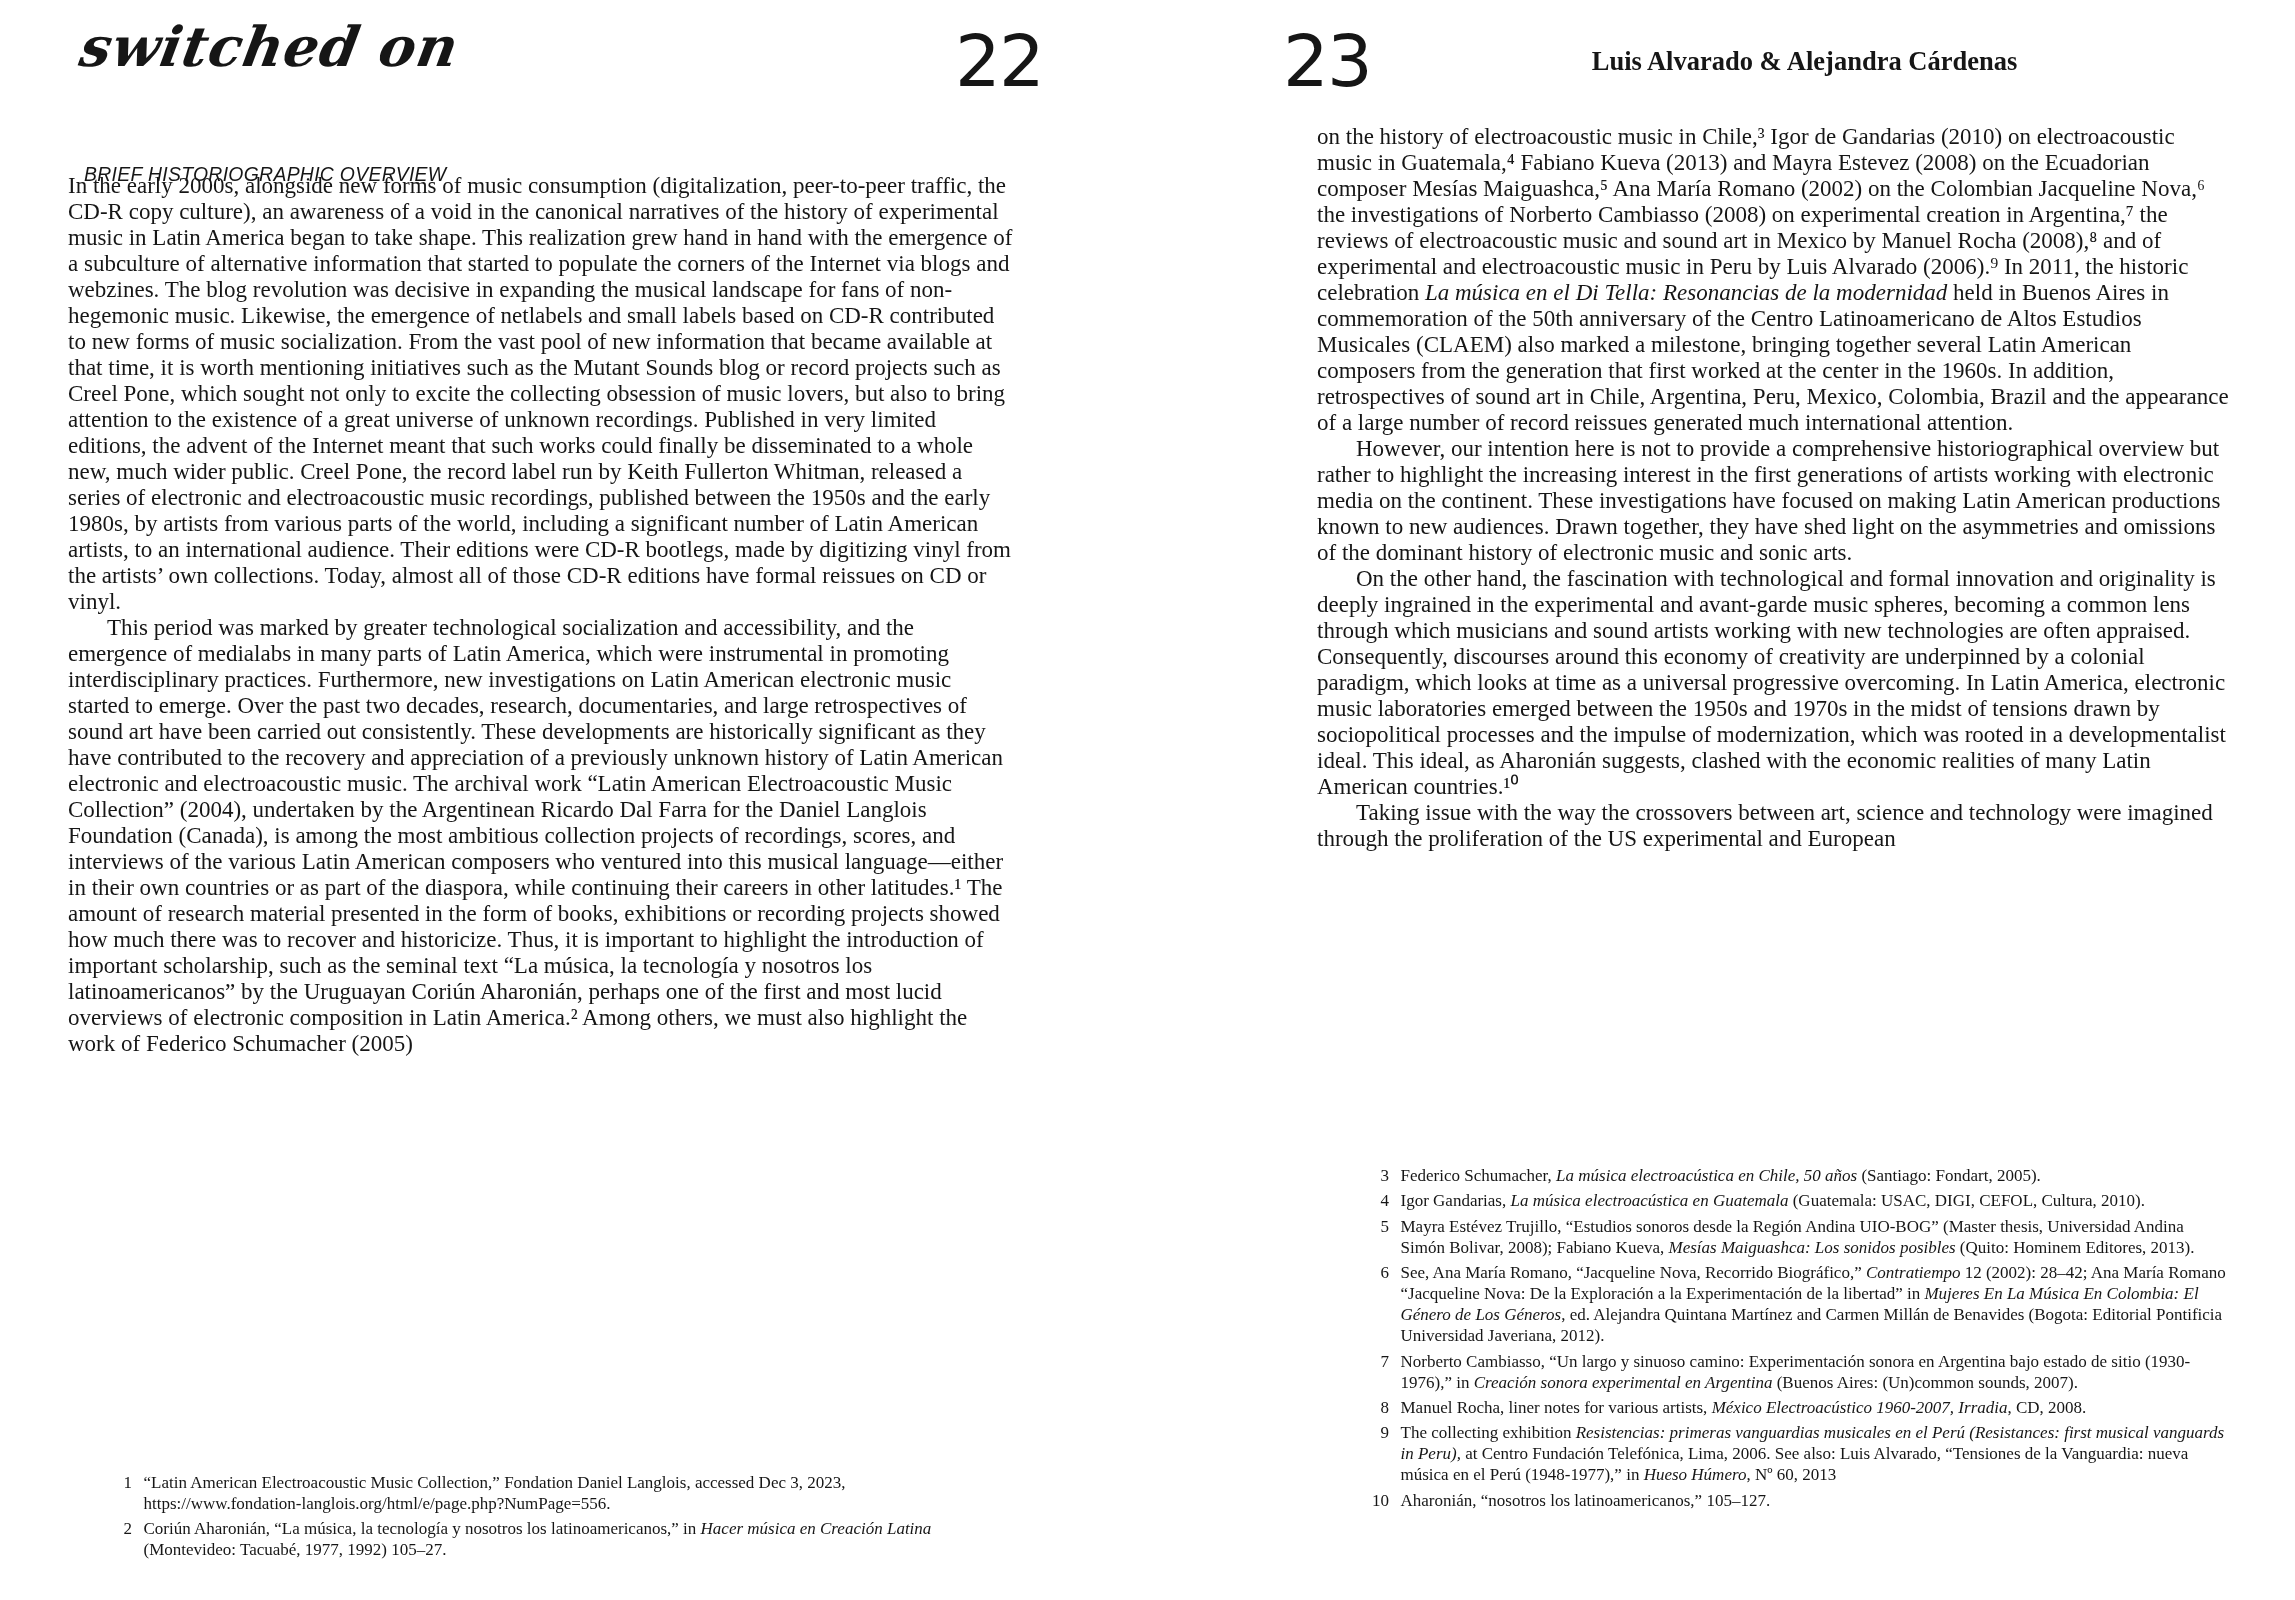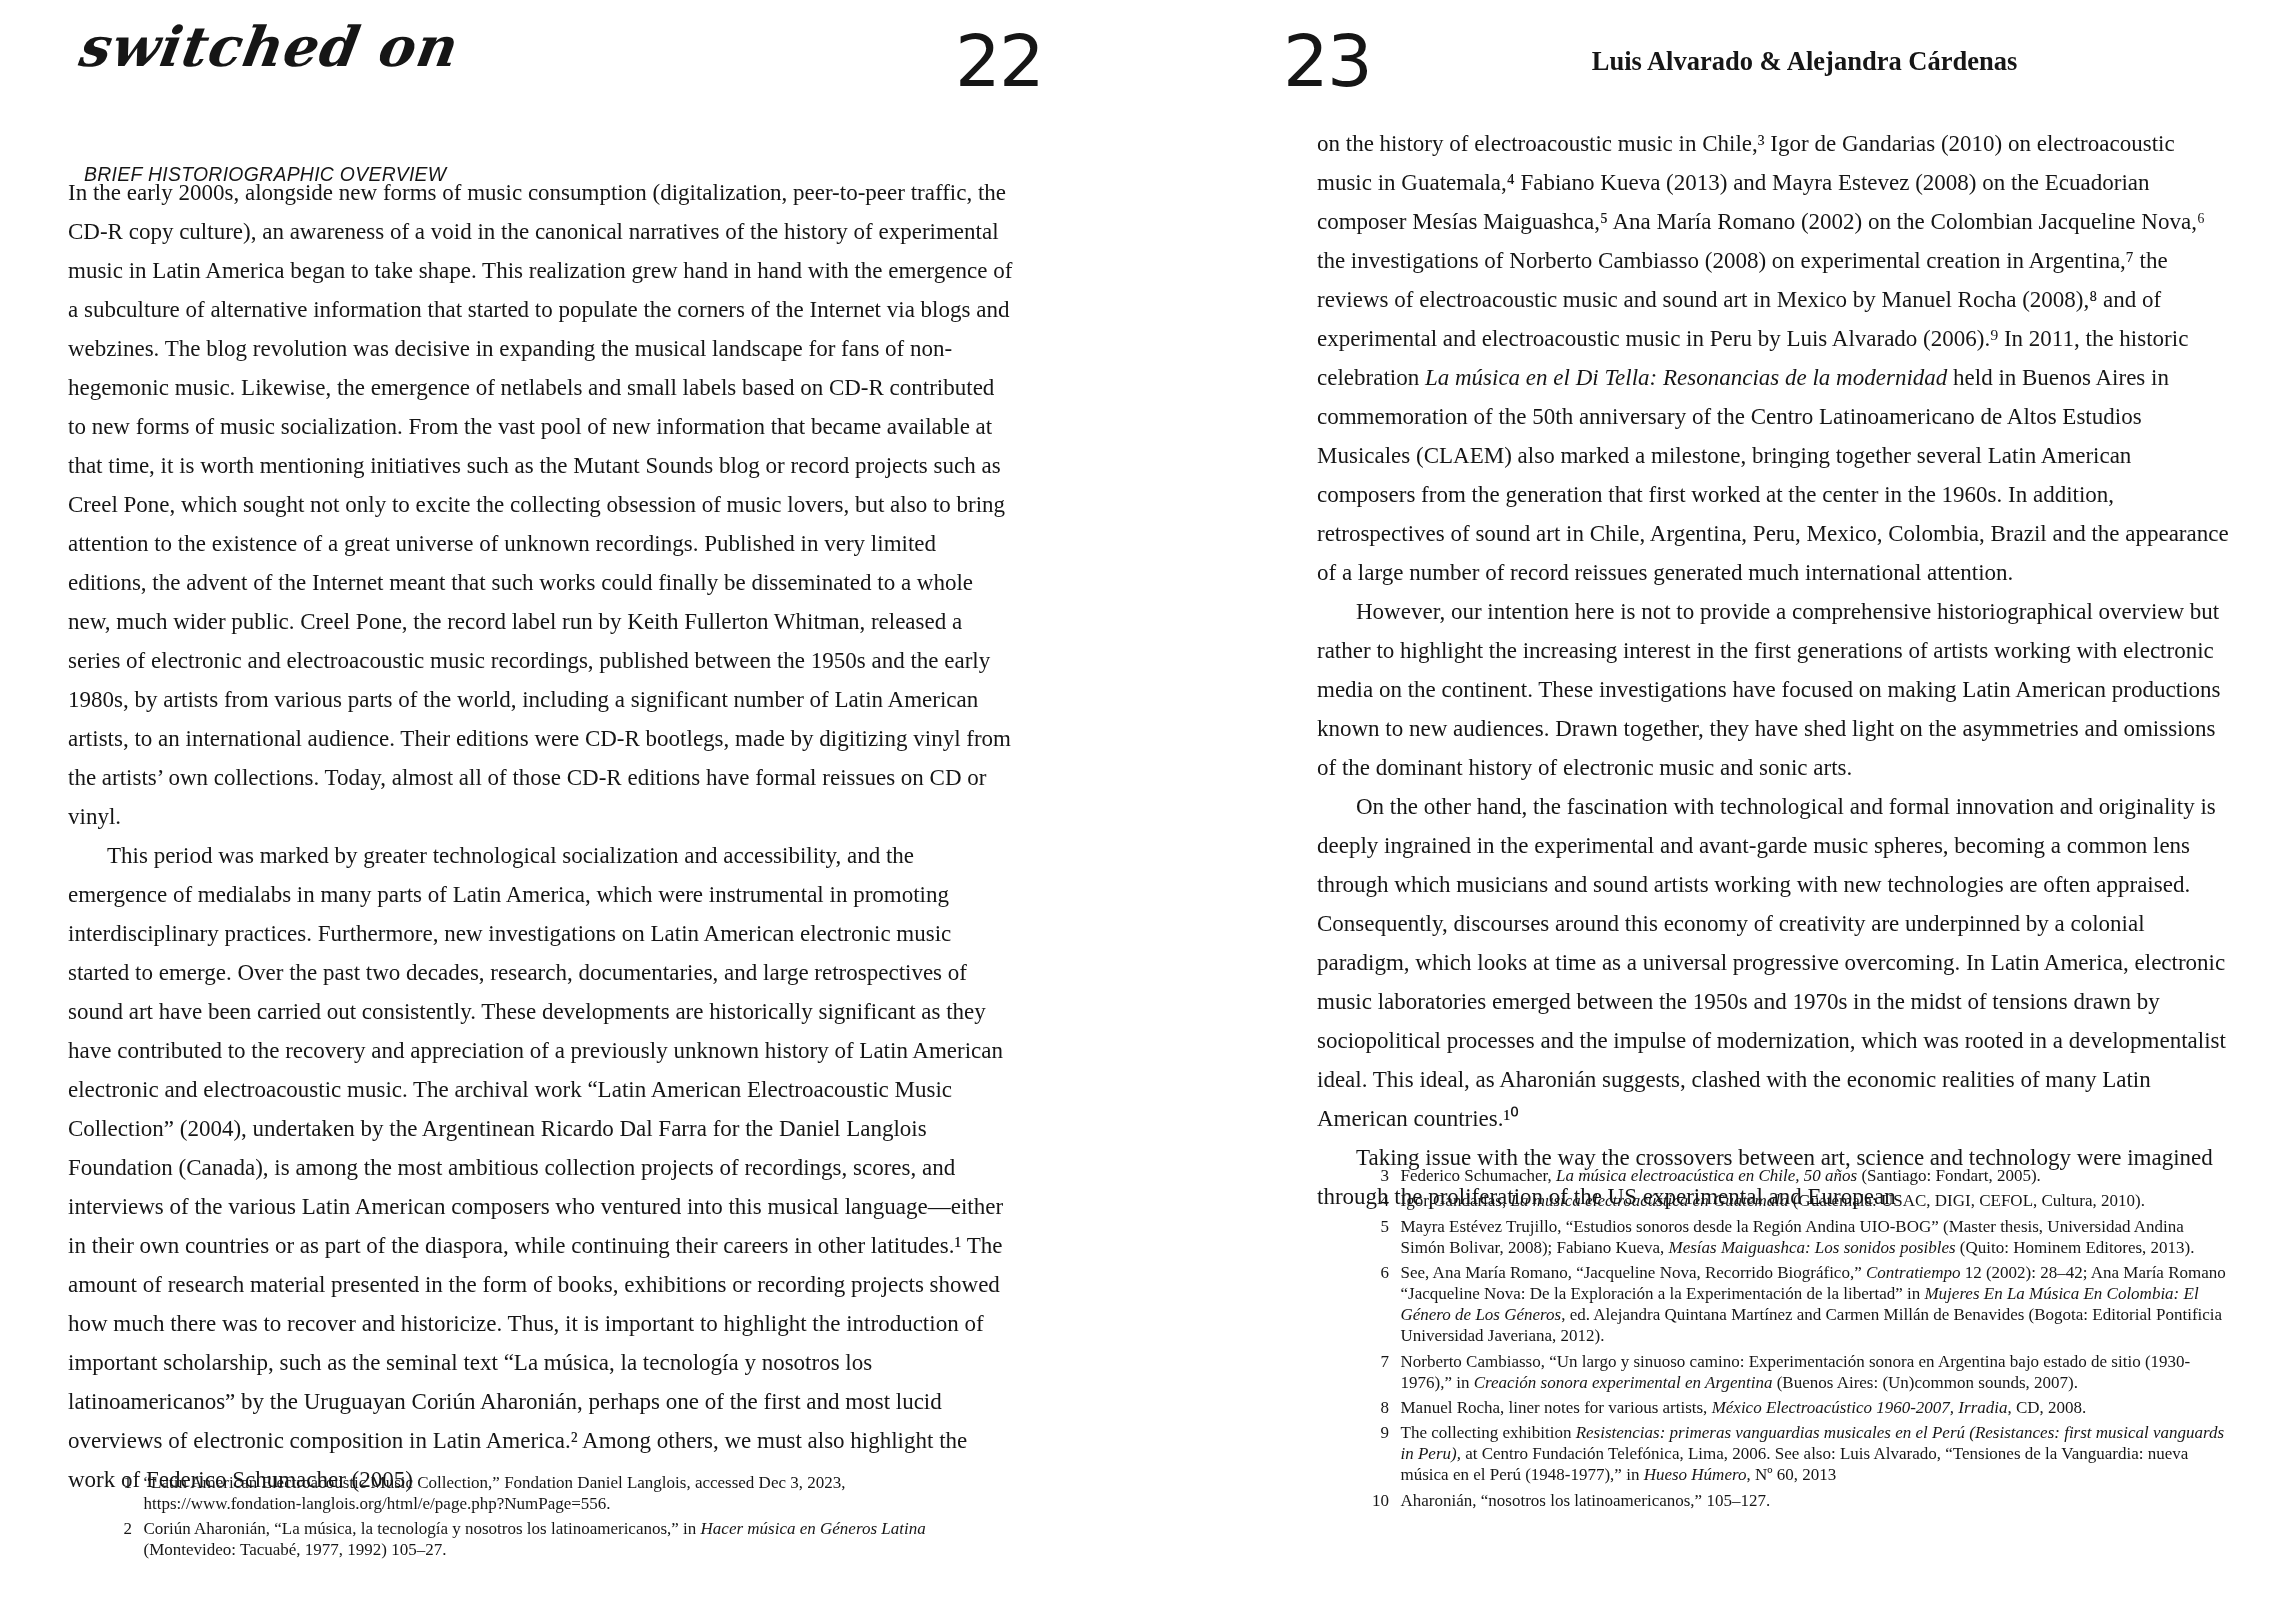--- a/index.html
+++ b/index.html
@@ -59,21 +59,21 @@
     top: 131px;
     font-family: "Liberation Sans", sans-serif;
     font-style: italic;
     font-size: 19.4px;
     letter-spacing: 0.3px;
     margin-top: 32px;
   }
   .body {
     position: absolute;
     font-size: 23px;
-    line-height: 39px;
+    line-height: 26px;
     text-align: left;
   }
   .body-left  { left: 68px;  top: 173px; width: 945px; }
   .body-right { left: 1317px; top: 124px; width: 914px; }
   .body p.para { margin: 0; }
   .body p.para.indent { text-indent: 39px; }
   .body em, .footnotes em { font-style: italic; }
   .footnotes {
     position: absolute;
     font-size: 17px;
@@ -101,21 +101,21 @@
       <p class="para indent"><span>This period was marked by greater technological socialization and accessibility, and the emergence of medialabs in many parts of Latin America, which were instrumental in promoting interdisciplinary practices. Furthermore, new investigations on Latin American electronic music started to emerge. Over the past two decades, research, documentaries, and large retrospectives of sound art have been carried out consistently. These developments are historically significant as they have contributed to the recovery and appreciation of a previously unknown history of Latin American electronic and electroacoustic music. The archival work “Latin American Electroacoustic Music Collection” (2004), undertaken by the Argentinean Ricardo Dal Farra for the Daniel Langlois Foundation (Canada), is among the most ambitious collection projects of recordings, scores, and interviews of the various Latin American composers who ventured into this musical language—either in their own countries or as part of the diaspora, while continuing their careers in other latitudes.¹ The amount of research material presented in the form of books, exhibitions or recording projects showed how much there was to recover and historicize. Thus, it is important to highlight the introduction of important scholarship, such as the seminal text “La música, la tecnología y nosotros los latinoamericanos” by the Uruguayan Coriún Aharonián, perhaps one of the first and most lucid overviews of electronic composition in Latin America.² Among others, we must also highlight the work of Federico Schumacher (2005)</span></p>
     </div>
 
   <div class="footnotes footnotes-left">
       <div class="footnote">
         <span class="fn-num">1</span>
         <span class="fn-text"><span>“Latin American Electroacoustic Music Collection,” Fondation Daniel Langlois, accessed Dec 3, 2023, https://www.fondation-langlois.org/html/e/page.php?NumPage=556.</span></span>
       </div>
       <div class="footnote">
         <span class="fn-num">2</span>
-        <span class="fn-text"><span>Coriún Aharonián, “La música, la tecnología y nosotros los latinoamericanos,” in </span><em>Hacer música en Géneros Latina</em><span> (Montevideo: Tacuabé, 1977, 1992) 105–27.</span></span>
+        <span class="fn-text"><span>Coriún Aharonián, “La música, la tecnología y nosotros los latinoamericanos,” in </span><em>Hacer música en Creación Latina</em><span> (Montevideo: Tacuabé, 1977, 1992) 105–27.</span></span>
       </div>
     </div>
 
   <div class="pagenum pagenum-right">23</div>
 
   <div class="running-header">Luis Alvarado &amp; Alejandra Cárdenas</div>
 
   <div class="body body-right">
       <p class="para"><span>on the history of electroacoustic music in Chile,³ Igor de Gandarias (2010) on electroacoustic music in Guatemala,⁴ Fabiano Kueva (2013) and Mayra Estevez (2008) on the Ecuadorian composer Mesías Maiguashca,⁵ Ana María Romano (2002) on the Colombian Jacqueline Nova,⁶ the investigations of Norberto Cambiasso (2008) on experimental creation in Argentina,⁷ the reviews of electroacoustic music and sound art in Mexico by Manuel Rocha (2008),⁸ and of experimental and electroacoustic music in Peru by Luis Alvarado (2006).⁹ In 2011, the historic celebration </span><em>La música en el Di Tella: Resonancias de la modernidad</em><span> held in Buenos Aires in commemoration of the 50th anniversary of the Centro Latinoamericano de Altos Estudios Musicales (CLAEM) also marked a milestone, bringing together several Latin American composers from the generation that first worked at the center in the 1960s. In addition, retrospectives of sound art in Chile, Argentina, Peru, Mexico, Colombia, Brazil and the appearance of a large number of record reissues generated much international attention.</span></p>
       <p class="para indent"><span>However, our intention here is not to provide a comprehensive historiographical overview but rather to highlight the increasing interest in the first generations of artists working with electronic media on the continent. These investigations have focused on making Latin American productions known to new audiences. Drawn together, they have shed light on the asymmetries and omissions of the dominant history of electronic music and sonic arts.</span></p>

